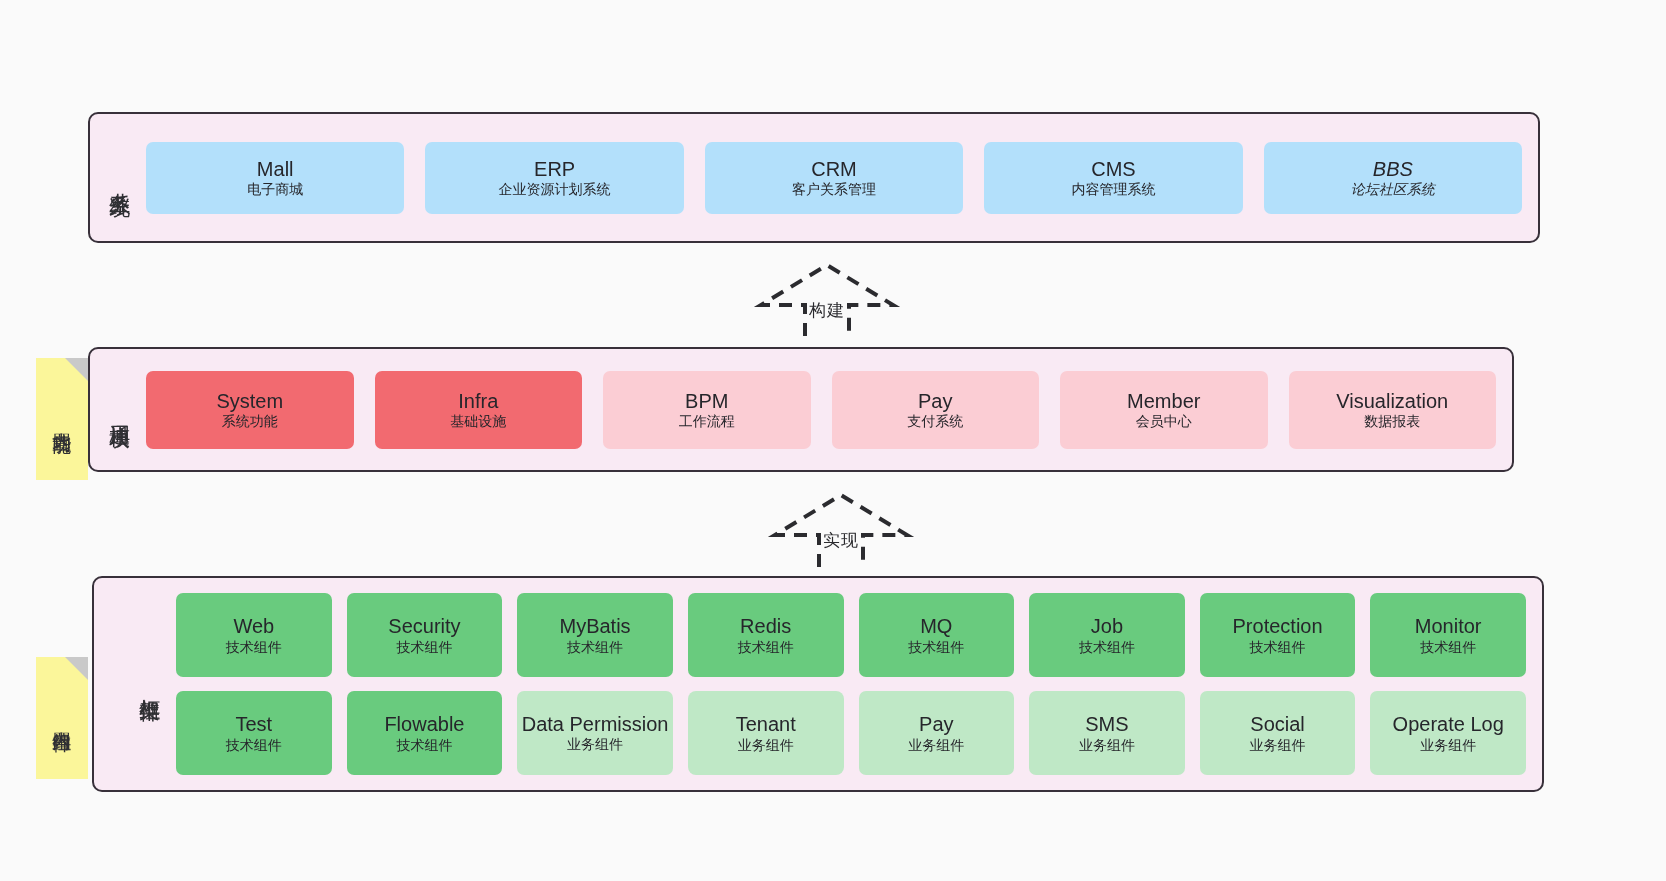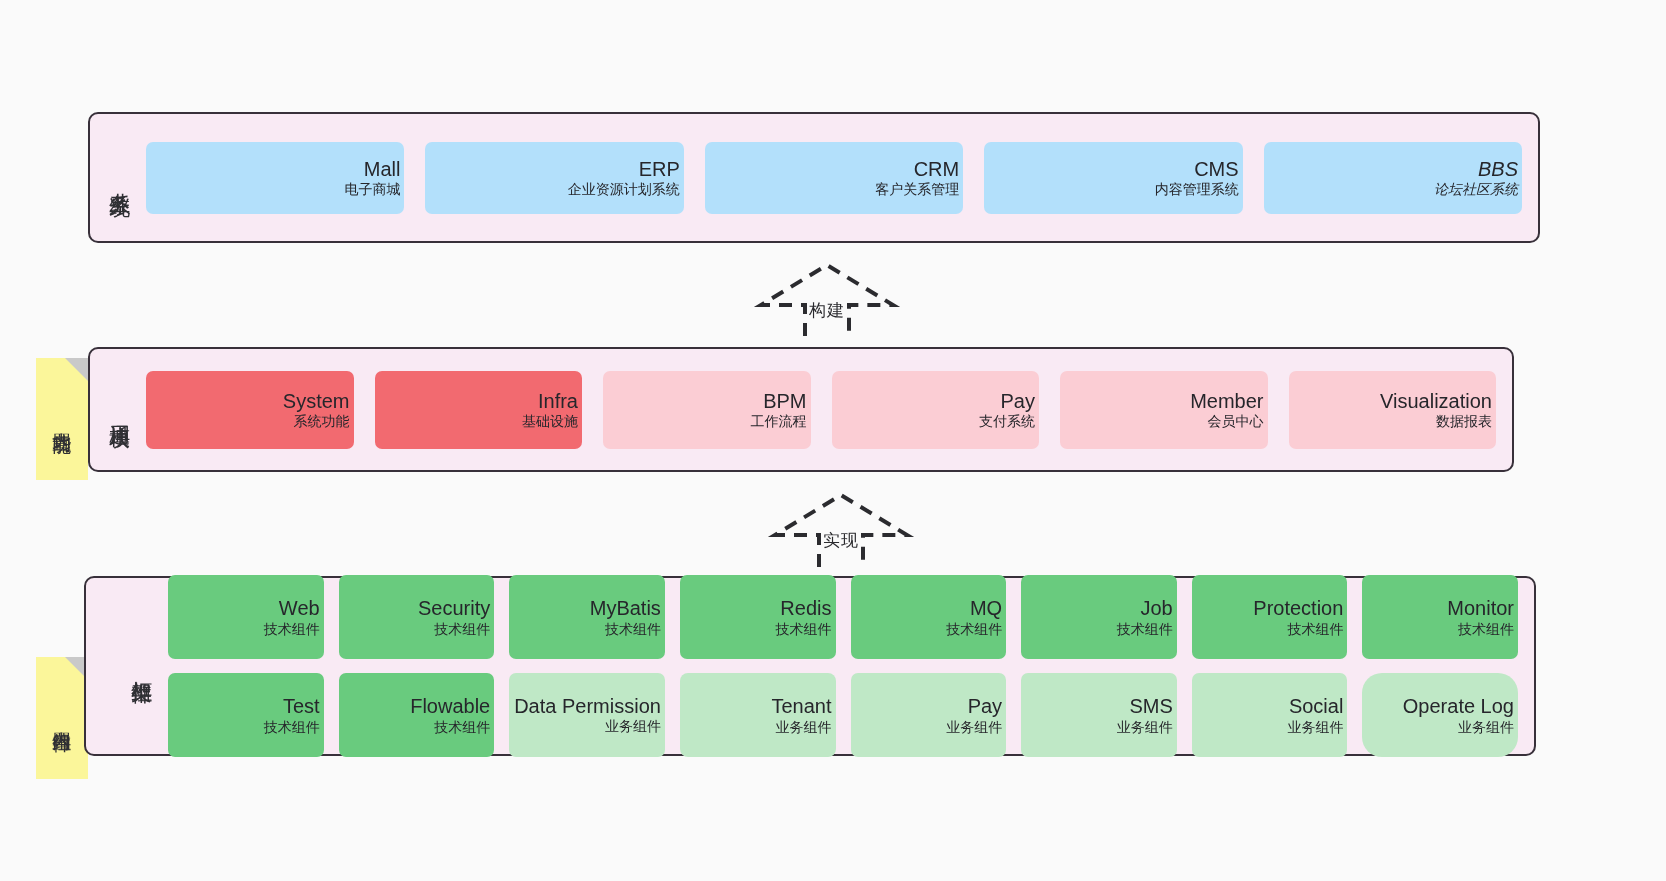--- a/index.html
+++ b/index.html
@@ -52,21 +52,21 @@
   .row {
     display: flex;
     gap: 21px;
     justify-content: space-between;
   }
   .cell {
     flex: 1 1 0;
     border-radius: 7px;
     display: flex;
     flex-direction: column;
-    align-items: flex-end;
+    align-items: center;
     justify-content: center;
     text-align: center;
     color: #26262b;
     line-height: 1.22;
     padding: 6px 4px;
   }
   .cell .en { font-size: 20px; }
   .cell .cn { font-size: 14px; }
   .cell.wrap .en { line-height: 1.15; }
 
@@ -195,21 +195,21 @@
       <path d="M 48 76 L 48 44 L 4 44 L 70 4 L 136 44 L 92 44 L 92 76" fill="none" stroke="#2b2b2f" stroke-width="4" stroke-dasharray="13 9" stroke-linecap="butt"></path>
     </svg>
     <div class="arrow-label">实现</div>
   </div>
 
   <div class="sticky" style="left:36px; top:657px; width:52px; height:122px;">
     <span class="fold"></span>
     <span>内置组件</span>
   </div>
 
-  <div class="layer" id="layer-framework" style="left:84px; top:576px; width:1452px; height:180px;padding-left:36px;">
+  <div class="layer" id="layer-framework" style="left:92px; top:576px; width:1452px; height:216px;padding-left:36px;">
     <div class="layer-title">框架组件</div>
     <div class="layer-body" style="gap:14px;">
 
       <div class="row" style="gap:15px;">
         <div class="cell c-green" style="height:84px;">
           <span class="en">Web</span>
           <span class="cn">技术组件</span>
         </div>
         <div class="cell c-green" style="height:84px;">
           <span class="en">Security</span>
@@ -263,21 +263,21 @@
           <span class="cn">业务组件</span>
         </div>
         <div class="cell c-greenlight" style="height:84px;">
           <span class="en">SMS</span>
           <span class="cn">业务组件</span>
         </div>
         <div class="cell c-greenlight" style="height:84px;">
           <span class="en">Social</span>
           <span class="cn">业务组件</span>
         </div>
-        <div class="cell c-greenlight" style="height:84px;border-radius:20px;">
+        <div class="cell c-greenlight" style="height:84px;">
           <span class="en">Operate Log</span>
           <span class="cn">业务组件</span>
         </div>
       </div>
 
     </div>
   </div>
 
 </div>
 

